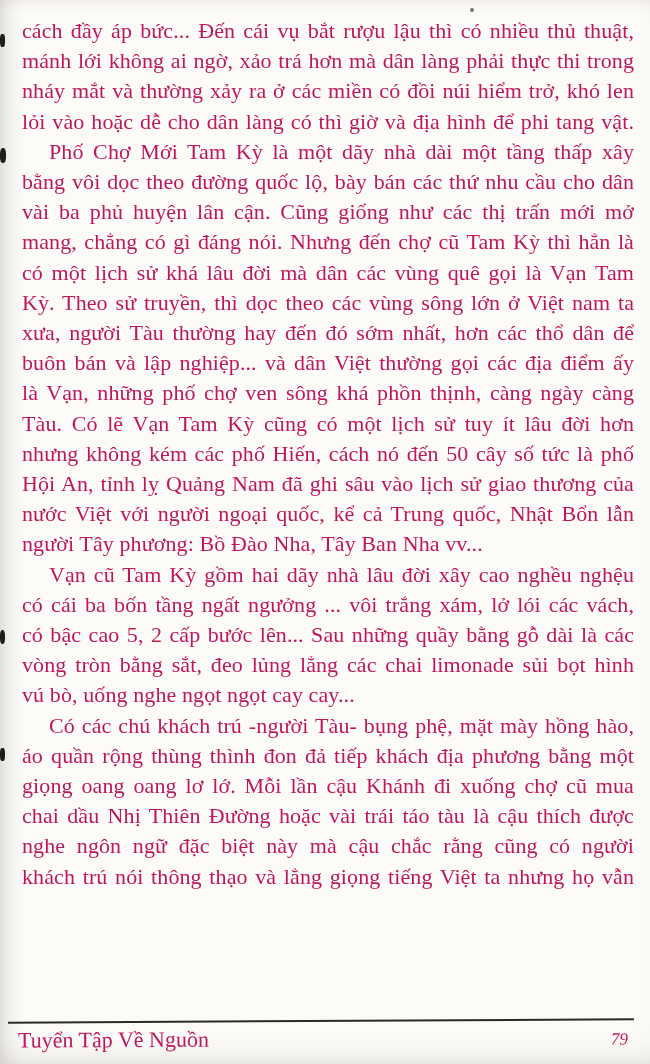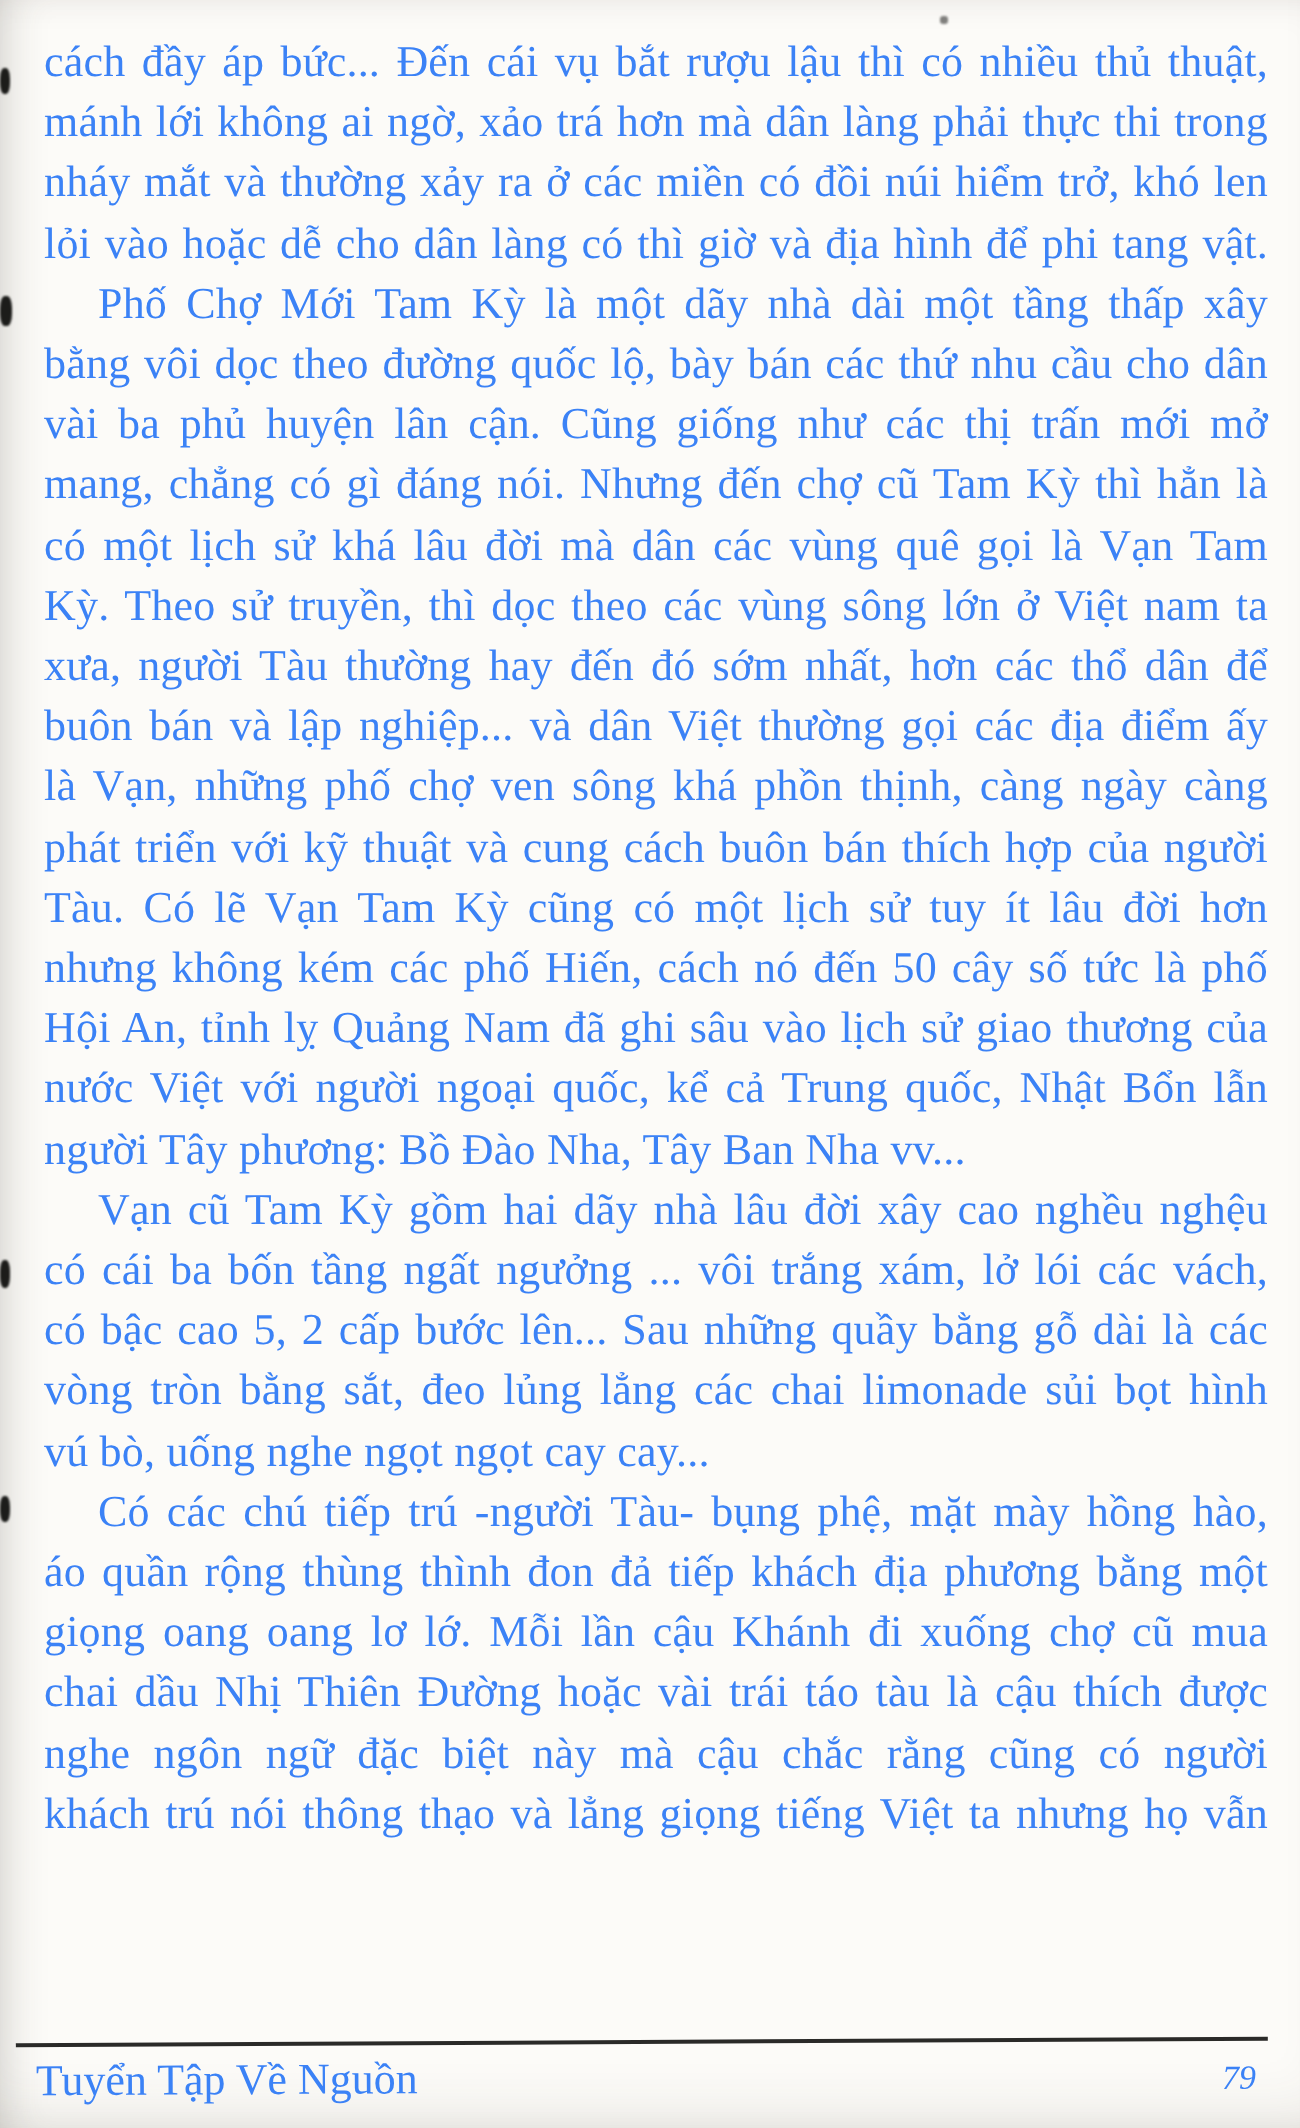--- a/index.html
+++ b/index.html
@@ -9,21 +9,21 @@
     height: 1064px;
     background: #ffffff;
   }
   .page {
     position: relative;
     width: 650px;
     height: 1064px;
     background: #fcfbf8;
     overflow: hidden;
     font-family: "Liberation Serif", serif;
-    color: #3b82f6;
+    color: #be185d;
     box-shadow:
       inset 16px 0 22px -14px rgba(60,55,45,0.22),
       inset 0 -26px 34px -26px rgba(60,55,45,0.16),
       inset 0 14px 18px -14px rgba(60,55,45,0.08);
   }
   .text-block {
     position: absolute;
     left: 22px;
     right: 16px;
     top: 16px;
@@ -83,32 +83,31 @@
       <div class="line just">lỏi vào hoặc dễ cho dân làng có thì giờ và địa hình để phi tang vật.</div>
       <div class="line indent just">Phố Chợ Mới Tam Kỳ là một dãy nhà dài một tầng thấp xây</div>
       <div class="line just">bằng vôi dọc theo đường quốc lộ, bày bán các thứ nhu cầu cho dân</div>
       <div class="line just">vài ba phủ huyện lân cận. Cũng giống như các thị trấn mới mở</div>
       <div class="line just">mang, chẳng có gì đáng nói. Nhưng đến chợ cũ Tam Kỳ thì hẳn là</div>
       <div class="line just">có một lịch sử khá lâu đời mà dân các vùng quê gọi là Vạn Tam</div>
       <div class="line just">Kỳ. Theo sử truyền, thì dọc theo các vùng sông lớn ở Việt nam ta</div>
       <div class="line just">xưa, người Tàu thường hay đến đó sớm nhất, hơn các thổ dân để</div>
       <div class="line just">buôn bán và lập nghiệp... và dân Việt thường gọi các địa điểm ấy</div>
       <div class="line just">là Vạn, những phố chợ ven sông khá phồn thịnh, càng ngày càng</div>
-      <div class="line just">phát triển với kỹ thuật và cung cách buôn bán thích hợp của người</div>
       <div class="line just">Tàu. Có lẽ Vạn Tam Kỳ cũng có một lịch sử tuy ít lâu đời hơn</div>
       <div class="line just">nhưng không kém các phố Hiến, cách nó đến 50 cây số tức là phố</div>
       <div class="line just">Hội An, tỉnh lỵ Quảng Nam đã ghi sâu vào lịch sử giao thương của</div>
       <div class="line just">nước Việt với người ngoại quốc, kể cả Trung quốc, Nhật Bổn lẫn</div>
       <div class="line">người Tây phương: Bồ Đào Nha, Tây Ban Nha vv...</div>
       <div class="line indent just">Vạn cũ Tam Kỳ gồm hai dãy nhà lâu đời xây cao nghều nghệu</div>
       <div class="line just">có cái ba bốn tầng ngất ngưởng ... vôi trắng xám, lở lói các vách,</div>
       <div class="line just">có bậc cao 5, 2 cấp bước lên... Sau những quầy bằng gỗ dài là các</div>
       <div class="line just">vòng tròn bằng sắt, đeo lủng lẳng các chai limonade sủi bọt hình</div>
       <div class="line">vú bò, uống nghe ngọt ngọt cay cay...</div>
-      <div class="line indent just">Có các chú tiếp trú -người Tàu- bụng phệ, mặt mày hồng hào,</div>
+      <div class="line indent just">Có các chú khách trú -người Tàu- bụng phệ, mặt mày hồng hào,</div>
       <div class="line just">áo quần rộng thùng thình đon đả tiếp khách địa phương bằng một</div>
       <div class="line just">giọng oang oang lơ lớ. Mỗi lần cậu Khánh đi xuống chợ cũ mua</div>
       <div class="line just">chai dầu Nhị Thiên Đường hoặc vài trái táo tàu là cậu thích được</div>
       <div class="line just">nghe ngôn ngữ đặc biệt này mà cậu chắc rằng cũng có người</div>
       <div class="line just">khách trú nói thông thạo và lẳng giọng tiếng Việt ta nhưng họ vẫn</div>
     </div>
 
   <div class="footer">
     <div class="footer-rule"></div>
     <div class="footer-row">

